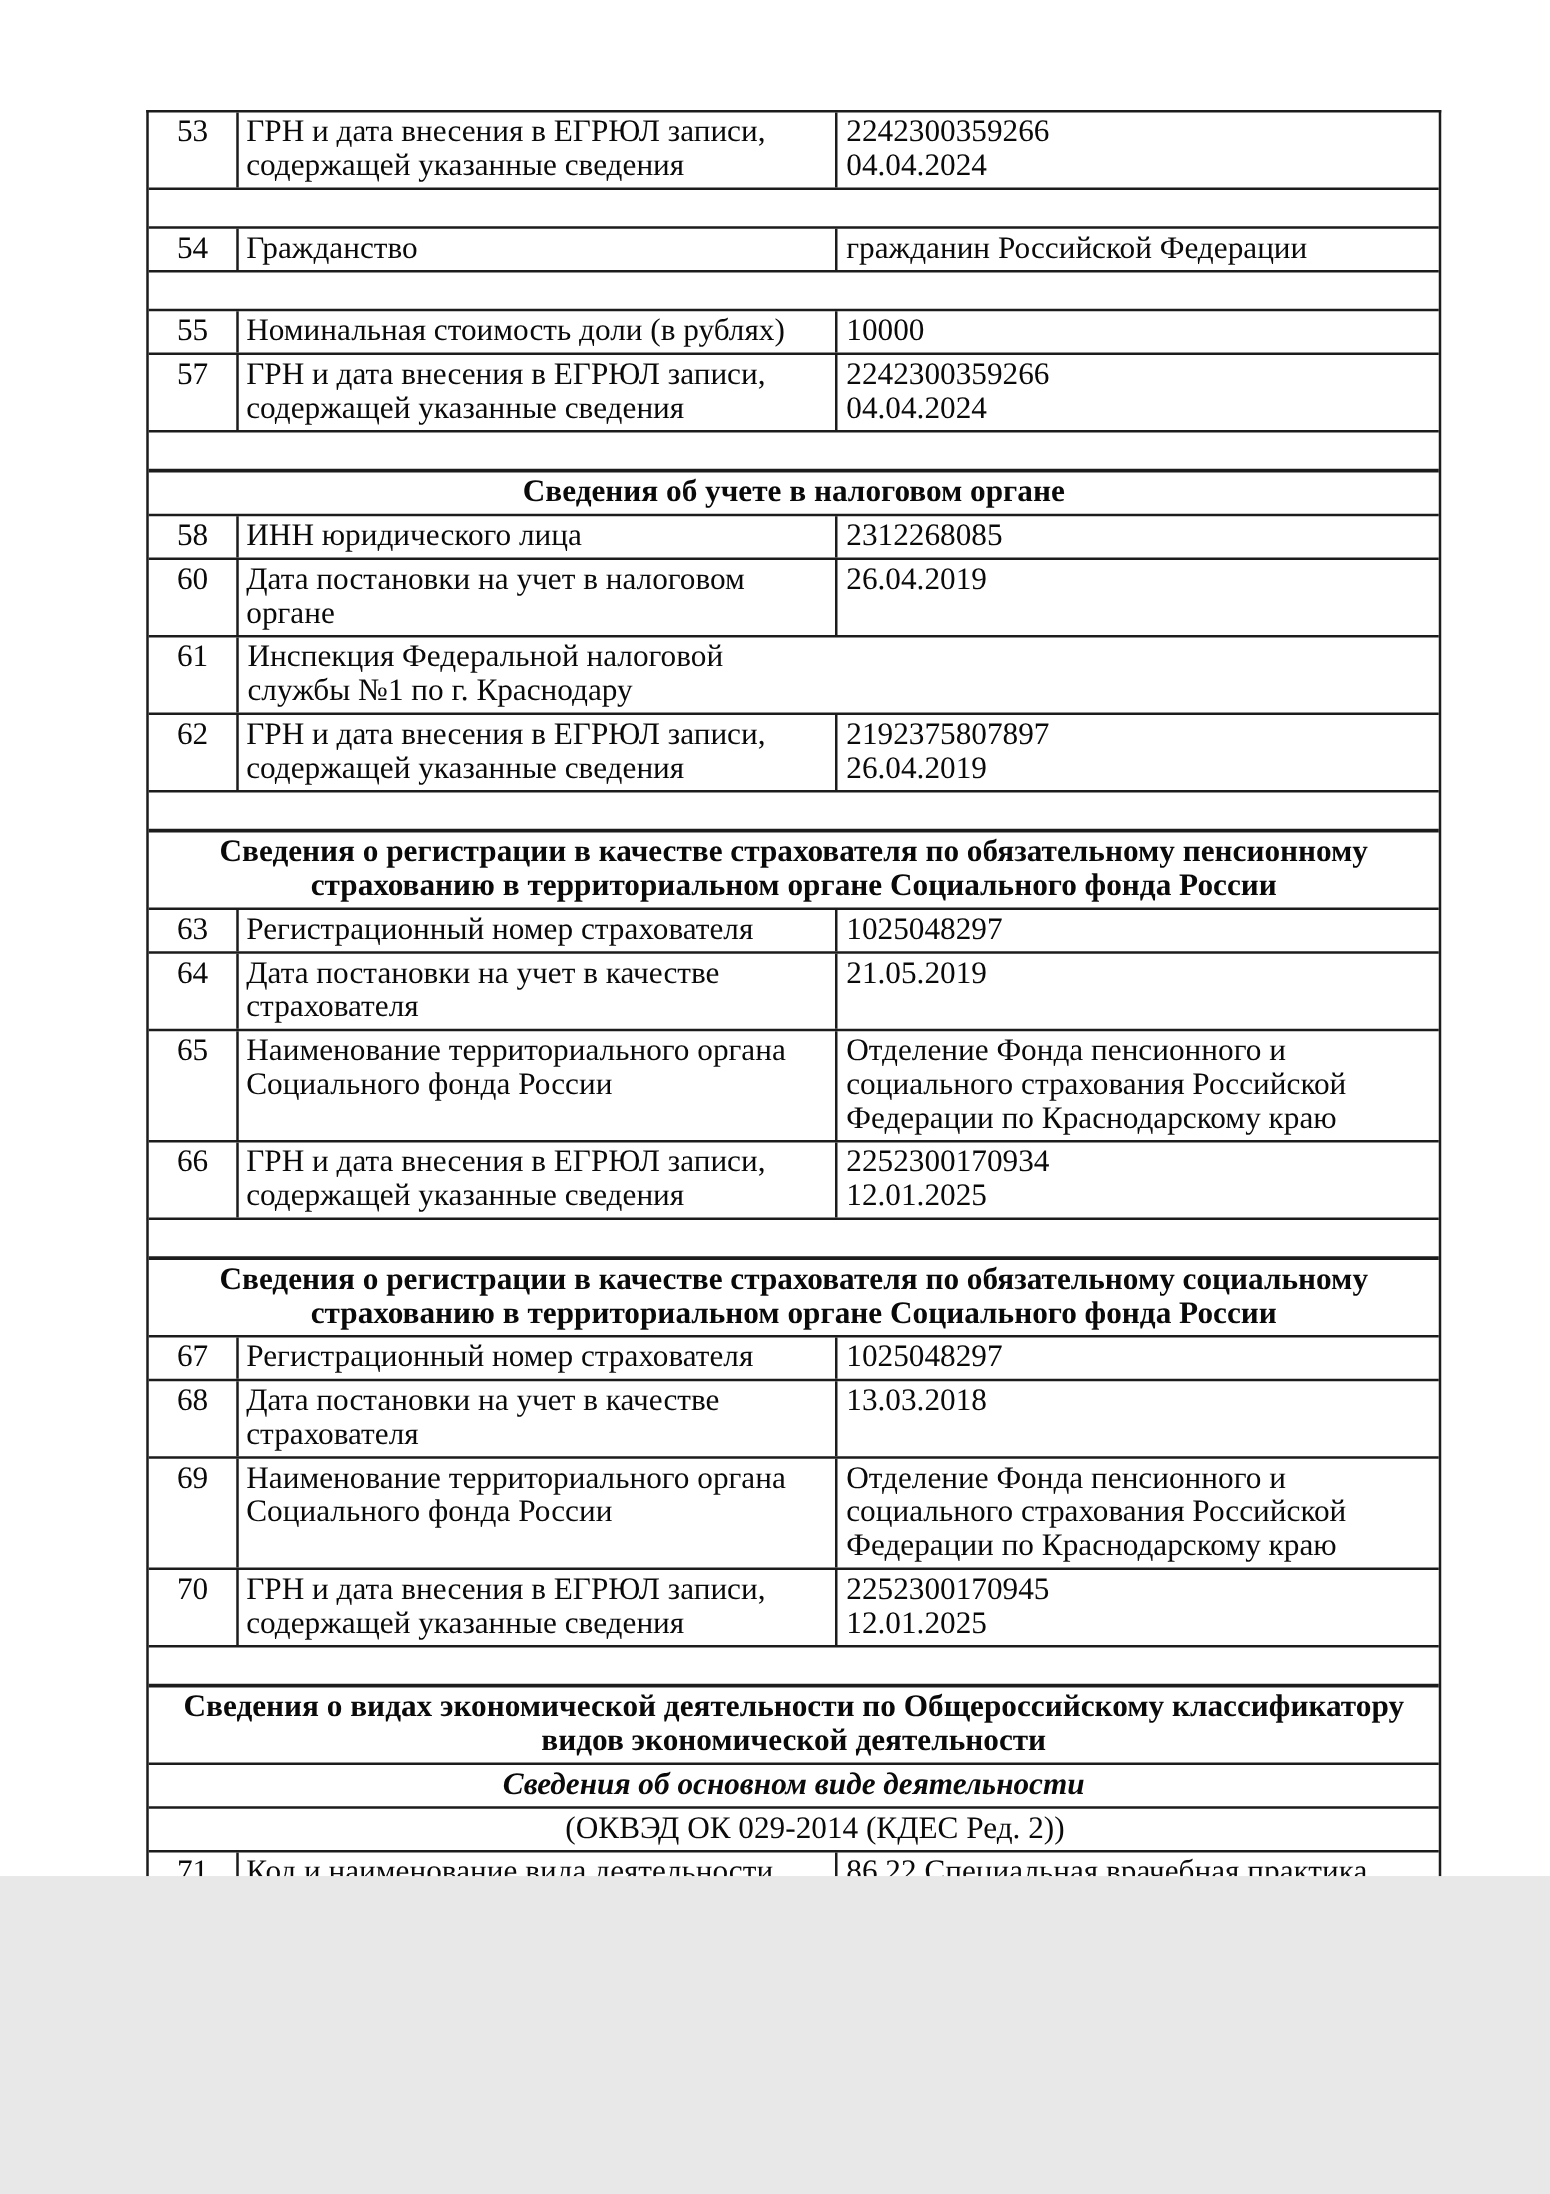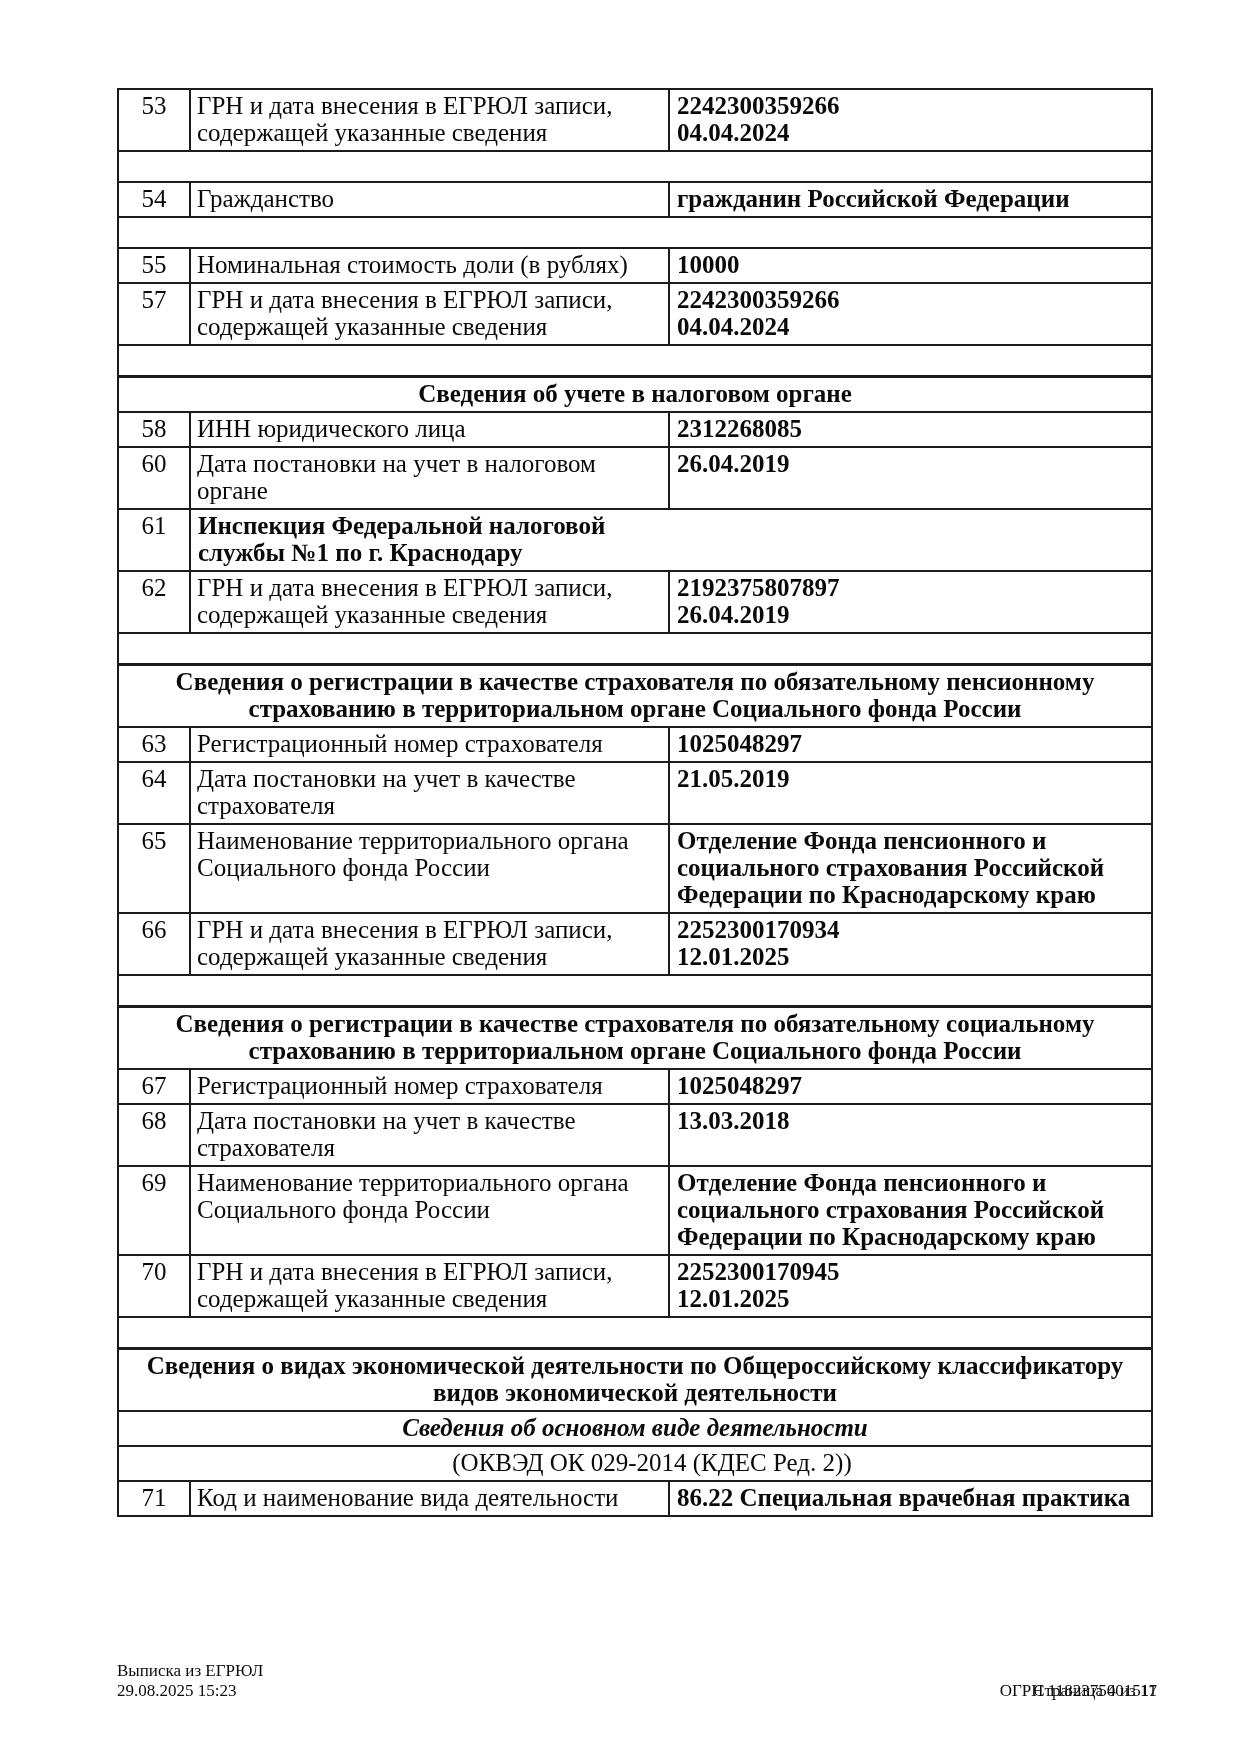--- a/index.html
+++ b/index.html
@@ -1,18 +1,18 @@
 <!DOCTYPE html>
 <html><head>
 <meta charset="utf-8">
 <style>
   html,body{margin:0;padding:0;background:#e8e8e8;}
   .page{
     position:relative;
-    width:1240px;height:1755px;
+    width:1240px;height:1501px;
     background:#ffffff;
     font-family:"Liberation Serif","DejaVu Serif",serif;
     color:#0a0a0a;
     overflow:hidden;
   }
   .doc{
     position:absolute;
     left:117px;top:88px;
     width:1036px;
     box-sizing:border-box;
@@ -32,21 +32,20 @@
     border-right:2px solid #1c1c1c;
     padding:2px 3px 4px 3px;
   }
   .c-label{
     border-right:2px solid #1c1c1c;
     padding:2px 10px 4px 6px;
   }
   .c-value{
     padding:2px 6px 4px 7px;
     white-space:pre-line;
-    font-weight:bold;
   }
   .spacer{height:29px;}
   .spacer.thick{border-bottom-width:3px;}
   .c-full{
     text-align:center;
     padding:2px 10px 4px 10px;
   }
   .hdr .c-full{font-weight:bold;}
   .sub-main .c-full{font-weight:bold;font-style:italic;}
   .sub-code .c-full{padding-left:44px;}

